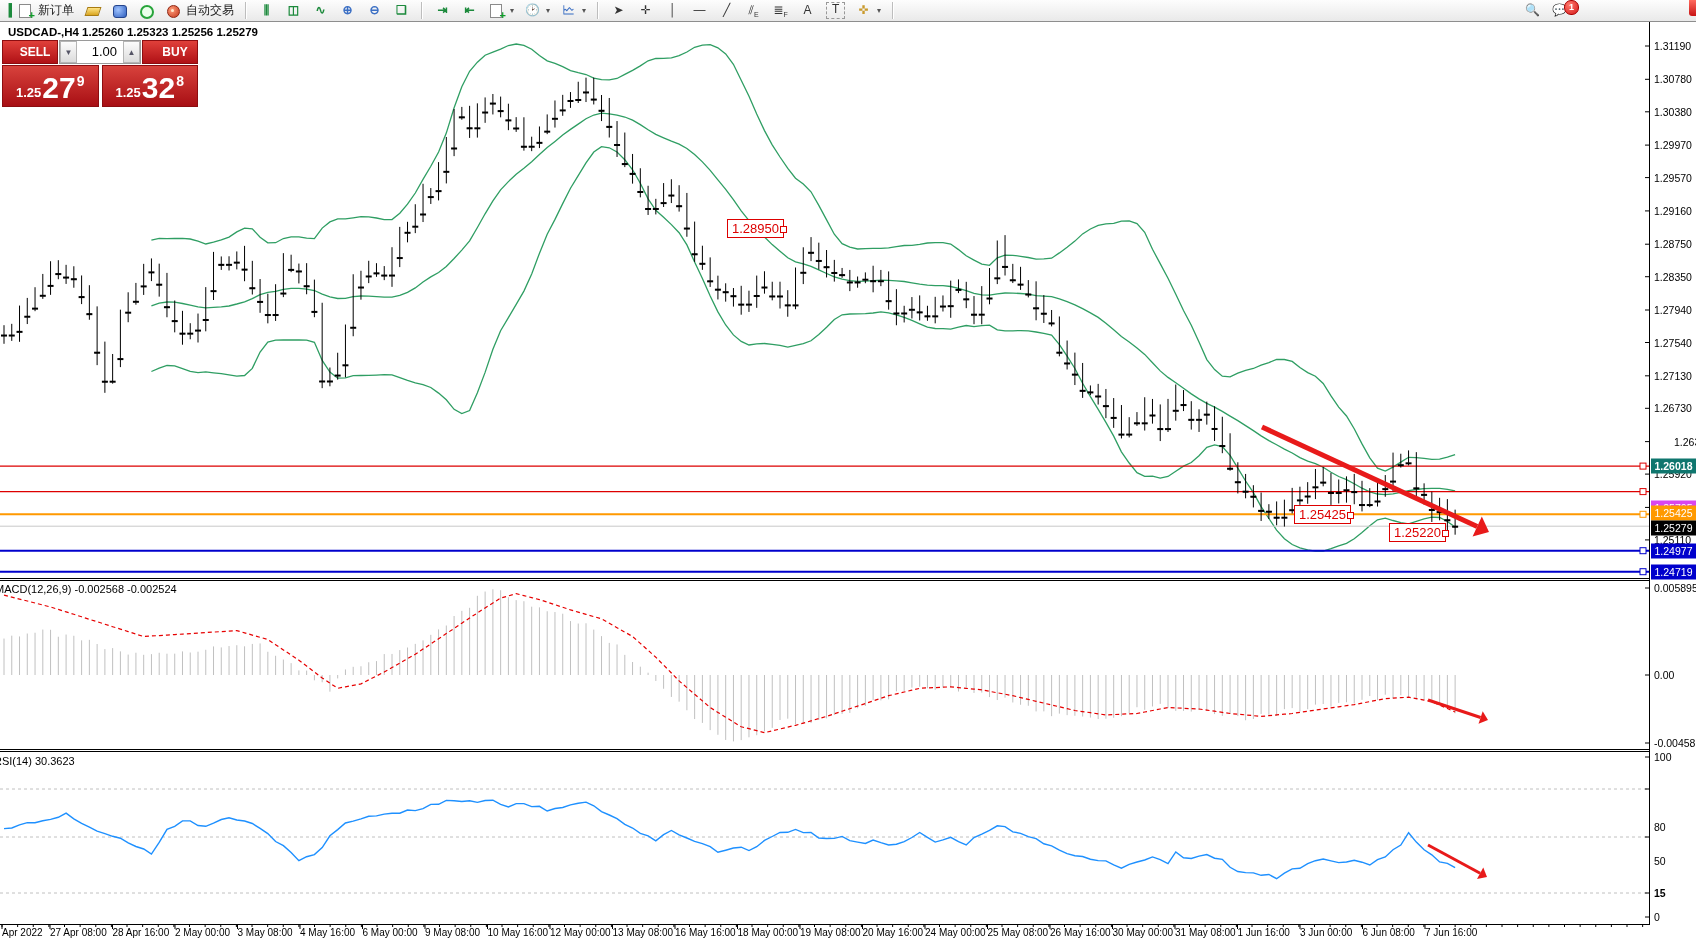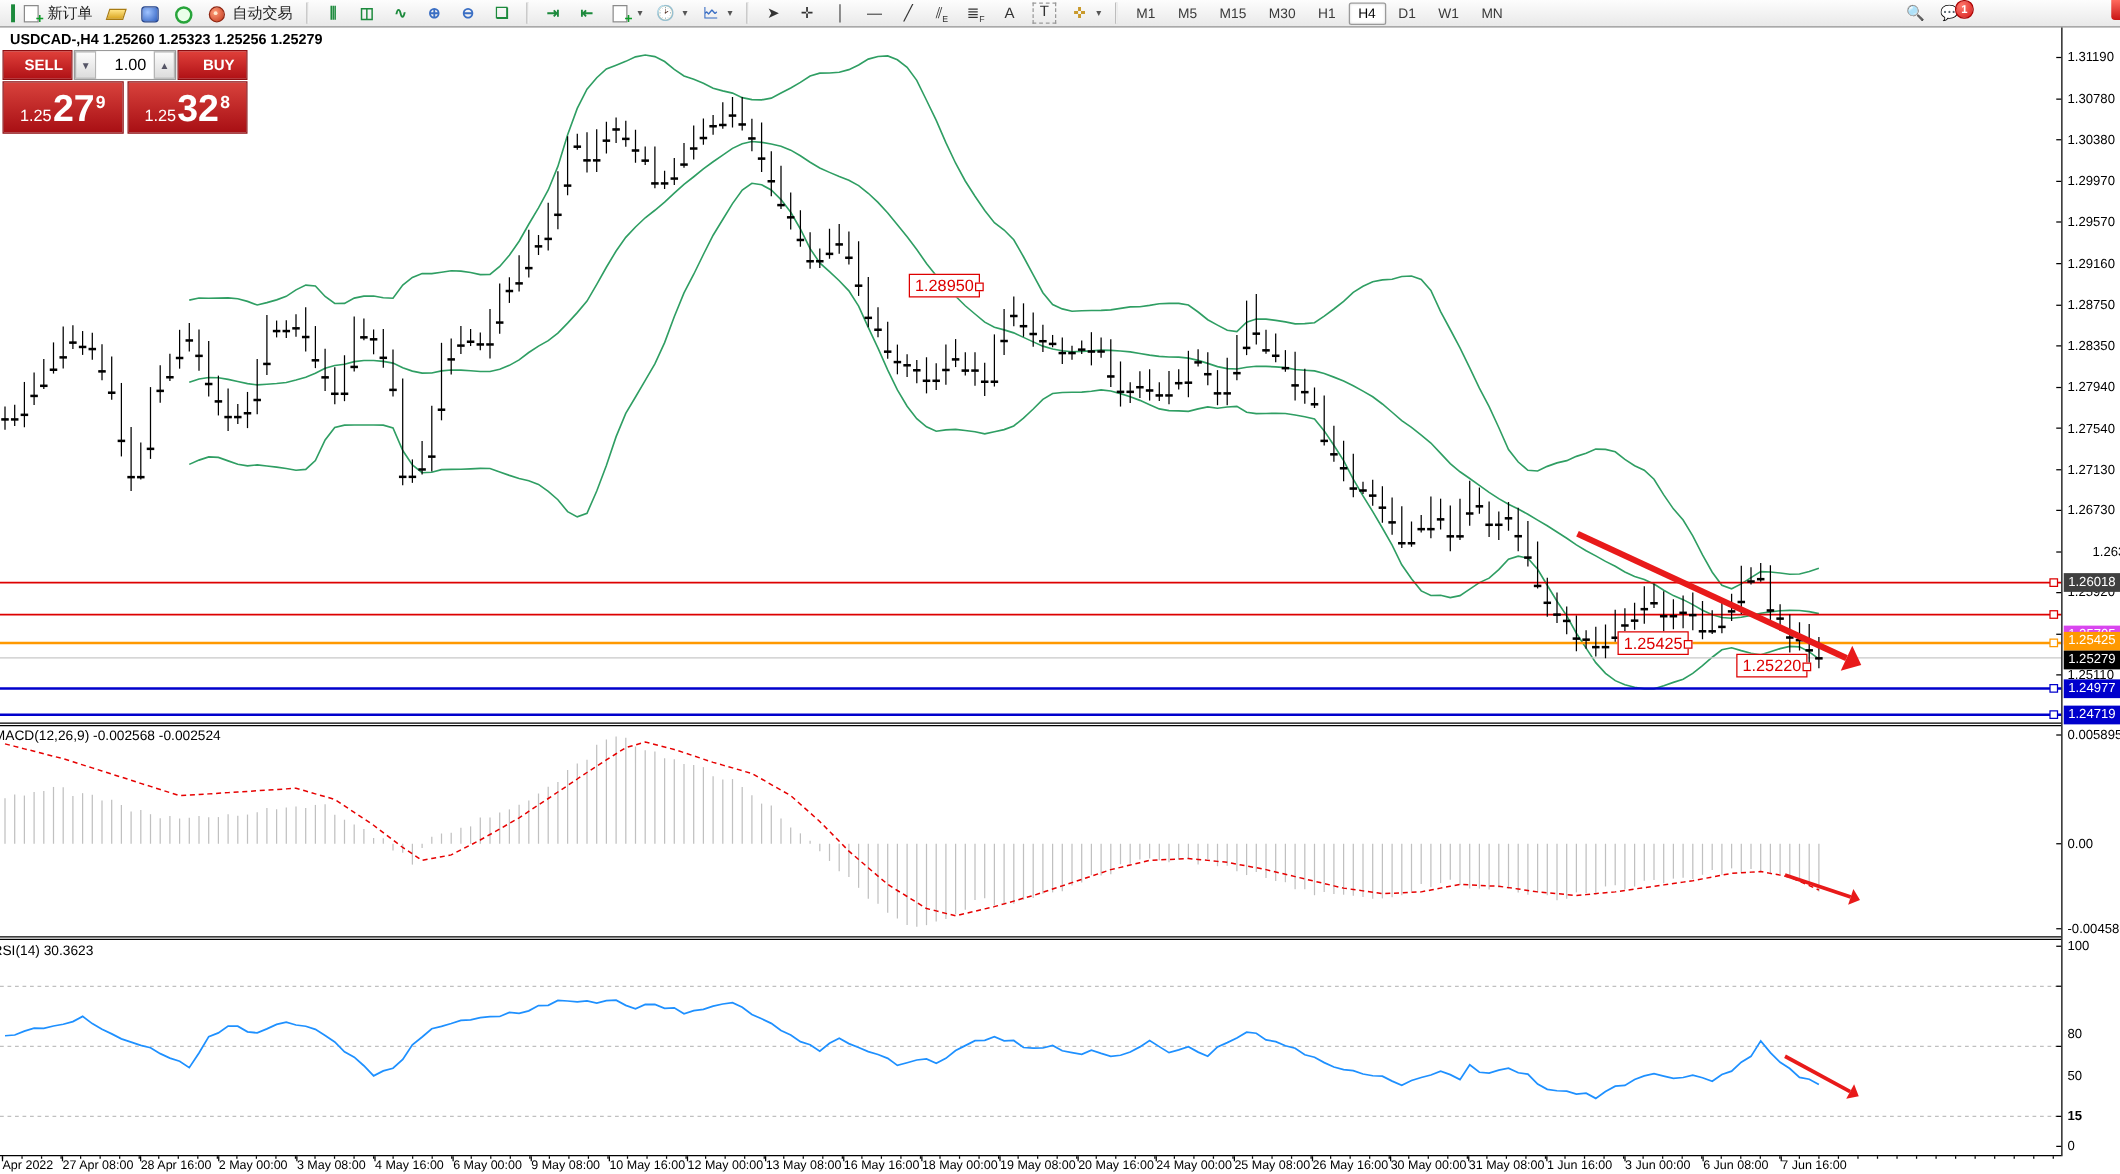--- a/index.html
+++ b/index.html
@@ -46,21 +46,21 @@
   #trade-panel{position:absolute;left:2px;top:40px;width:196px;z-index:6;font-family:"Liberation Sans",sans-serif;}
   #tp-row1{display:flex;height:24px;}
   .tp-btn{flex:0 0 44px;background:linear-gradient(#e0403a,#b01116);color:#fff;font-size:12px;font-weight:bold;
           display:flex;align-items:center;justify-content:center;border:1px solid #8c0d10;padding-left:10px;}
   #tp-spin{flex:1;display:flex;border:1px solid #9a9a9a;background:#f2f2f2;margin:0 1px;}
   .spin-btn{width:15px;display:flex;align-items:center;justify-content:center;font-size:8px;color:#556;background:linear-gradient(#fcfcfc,#dcdcdc);border:1px solid #b5b5b5;}
   #vol-field{flex:1;background:#fff;font-size:13px;color:#000;text-align:right;padding:3px 6px 0 0;}
   #tp-row2{display:flex;height:42px;margin-top:1px;}
   .tp-price{flex:1;background:linear-gradient(#d8423c,#a80f14);color:#fff;display:flex;align-items:flex-end;justify-content:center;
             padding-bottom:3px;border:1px solid #8c0d10;}
-  .tp-price .small{font-size:13px;font-weight:normal;margin:0 1px 3px 0;}
+  .tp-price .small{font-size:13px;font-weight:bold;margin:0 1px 3px 0;}
   .tp-price .big{font-size:30px;font-weight:bold;line-height:30px;}
   .tp-price .sup{font-size:14px;font-weight:bold;margin:0 0 14px 1px;}
   #tp-row2 .gap{width:3px;}
   #corner-flag{position:absolute;right:0;top:0;width:7px;height:16px;background:linear-gradient(#ff6a5e,#c81414);border-radius:0 0 0 3px;z-index:7;}
 </style>
 </head>
 <body>
 
 <div id="screen">
 
@@ -171,31 +171,20 @@
         </span>
       <span class="tb-btn">
           <span class="ico glyph-dark" style="border:1px dashed #999;line-height:13px;">T</span>
         </span>
       <span class="tb-btn">
           <span class="ico" style="color:#c99a2c;">✜</span>
           <span class="dd">▾</span>
         </span>
     </div>
     <span class="tb-sep"></span>
-    <div class="tb-group" id="tf-group">
-        <span class="tf-btn">M1</span>
-        <span class="tf-btn">M5</span>
-        <span class="tf-btn">M15</span>
-        <span class="tf-btn">M30</span>
-        <span class="tf-btn">H1</span>
-        <span class="tf-btn active">H4</span>
-        <span class="tf-btn">D1</span>
-        <span class="tf-btn">W1</span>
-        <span class="tf-btn">MN</span>
-      </div>
     <div style="flex:1"></div>
     <div class="tb-group" style="margin-right:120px;">
       <span class="tb-btn">
           <span class="ico glyph-blue">🔍</span>
         </span>
       <span class="tb-btn" style="position:relative;">
         <span class="ico" style="color:#8fb3d9;">💬</span>
         <span class="badge" style="right:-6px;top:-2px;">1</span>
       </span>
     </div>
@@ -1002,21 +991,21 @@
       <div class="tick-label" style="top: 507.413px;">1.25510</div>
       <div class="tick-label" style="top: 539.907px;">1.25110</div>
       <div class="tick-label" style="top: 588px;">0.005895</div>
       <div class="tick-label" style="top: 675px;">0.00</div>
       <div class="tick-label" style="top: 743px;">-0.004586</div>
       <div class="tick-label" style="top: 757px;">100</div>
       <div class="tick-label" style="top: 827px;">80</div>
       <div class="tick-label" style="top: 837px; margin-top: 24px;">50</div>
       <div class="tick-label" style="top: 893px; font-weight: bold;">15</div>
       <div class="tick-label" style="top: 917px;">0</div>
-      <div class="price-badge" style="top: 466px; background: #404040;">1.26018</div>
+      <div class="price-badge" style="top: 466px; background: #0f766e; font-weight: bold;">1.26018</div>
       <div class="price-badge" style="top: 508px; background: #d946ef; text-decoration: underline;">1.25705</div>
       <div class="price-badge" style="top: 513px; background: rgb(255, 153, 0);">1.25425</div>
       <div class="price-badge" style="top: 528px; background: rgb(0, 0, 0);">1.25279</div>
       <div class="price-badge" style="top: 551px; background: rgb(0, 0, 204);">1.24977</div>
       <div class="price-badge" style="top: 572px; background: rgb(0, 0, 204);">1.24719</div>
       <div class="pane-label" style="left: -5px; top: 583px;">MACD(12,26,9) -0.002568 -0.002524</div>
       <div class="pane-label" style="left: -6px; top: 755px;">RSI(14) 30.3623</div>
       <div class="callout" style="left: 727px; top: 219px;">1.28950<span class="knob"></span></div>
       <div class="callout" style="left: 1294px; top: 505px;">1.25425<span class="knob"></span></div>
       <div class="callout" style="left: 1389px; top: 523px;">1.25220<span class="knob"></span></div>

